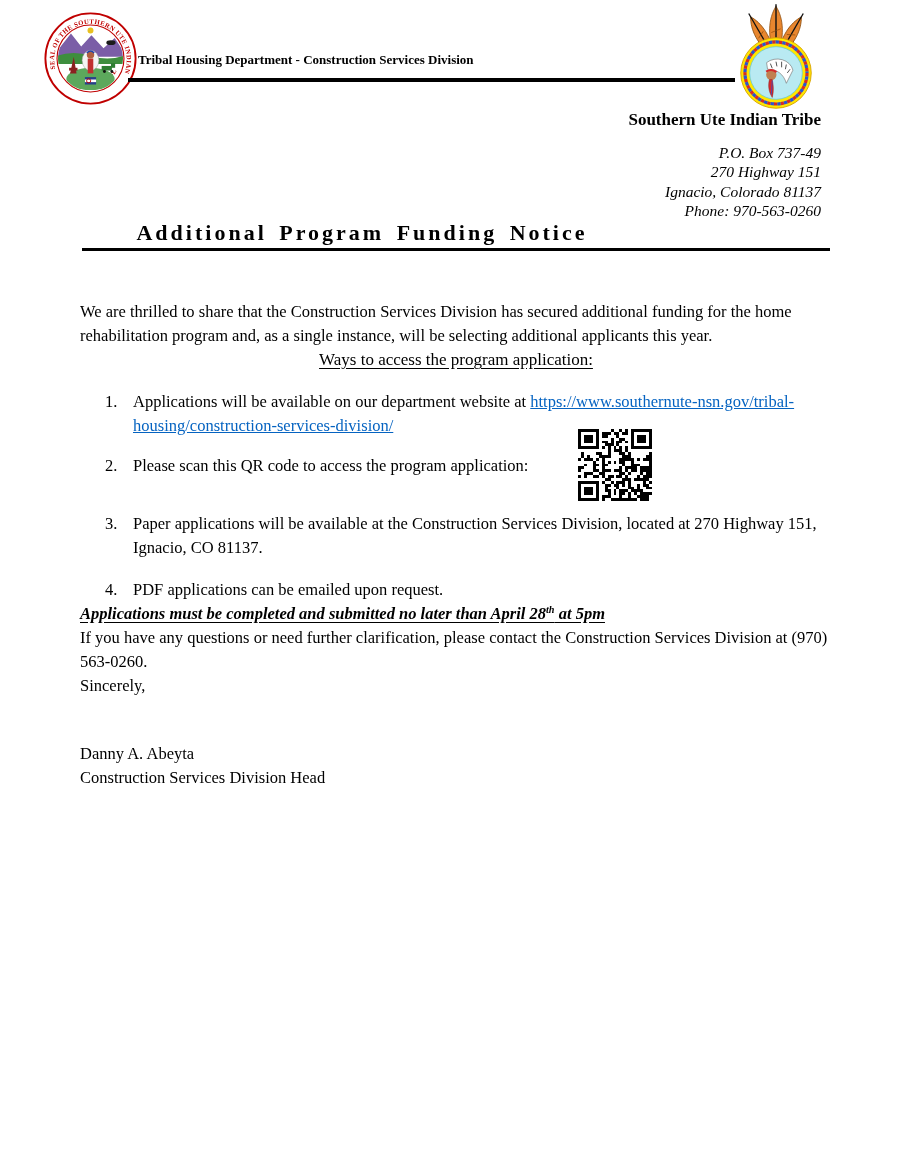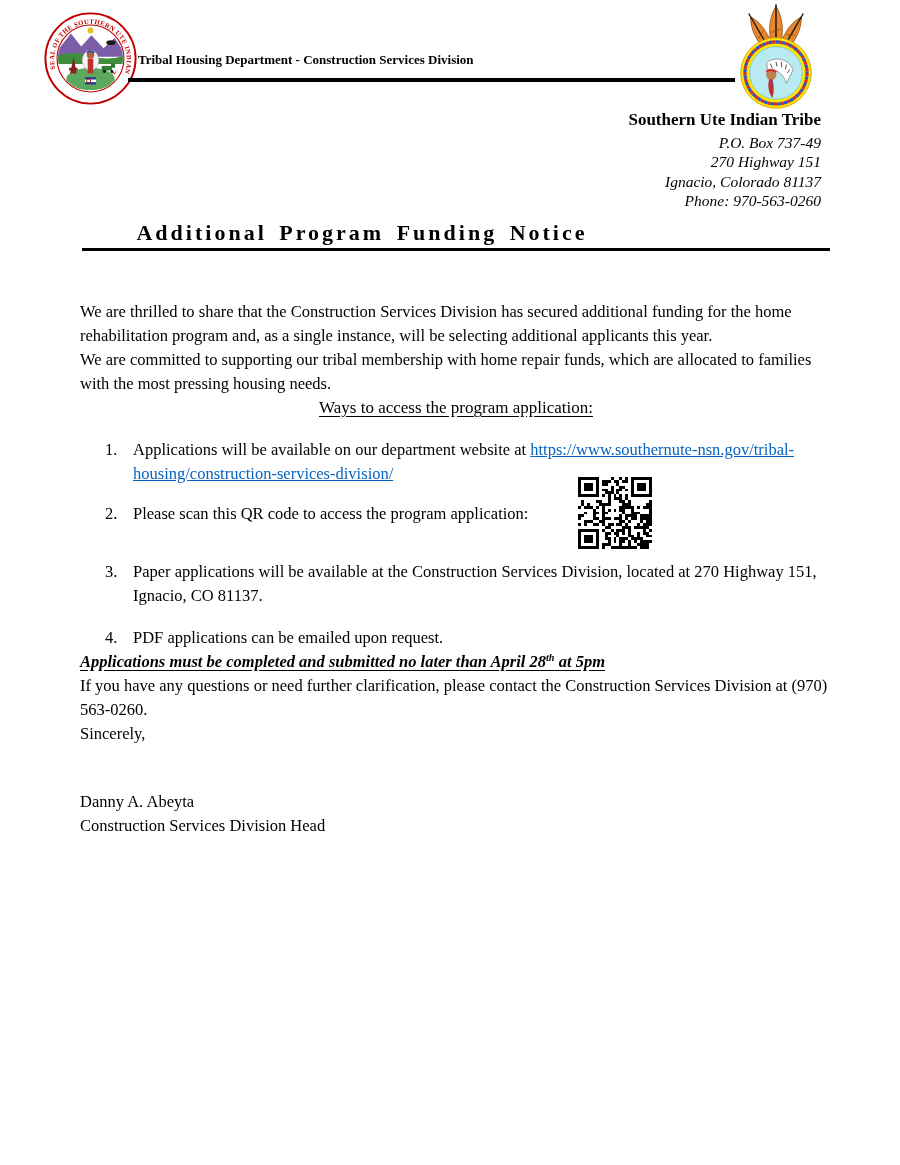--- a/index.html
+++ b/index.html
@@ -15,21 +15,21 @@
   
   .seal{position:absolute;left:44px;top:11px;width:93px;height:95px;}
   .logo{position:absolute;left:729px;top:4px;width:94px;height:106px;}
   .dept-title{
     position:absolute;left:138px;top:52px;width:600px;
     font-size:13px;font-weight:bold;white-space:nowrap;
   }
   .dept-rule{position:absolute;left:128px;top:78px;width:607px;height:4px;background:#000;}
   
   .org-block{position:absolute;right:79px;top:110px;text-align:right;line-height:19.5px;}
-  .org-name{font-size:17px;font-weight:bold;margin-bottom:3px;}
+  .org-name{font-size:17px;font-weight:bold;margin-bottom:13px;}
   .org-line{font-size:15.5px;font-style:italic;}
   
   .notice-title{
     position:absolute;left:0;top:220px;width:724px;text-align:center;
     font-size:22px;font-weight:bold;letter-spacing:3px;word-spacing:4px;
   }
   .notice-rule{position:absolute;left:82px;top:248px;width:748px;height:3px;background:#000;}
   
   .body-wrap{
     position:absolute;left:80px;top:300px;width:752px;
@@ -150,21 +150,20 @@
     <div class="org-line">270 Highway 151</div>
     <div class="org-line">Ignacio, Colorado 81137</div>
     <div class="org-line">Phone: 970-563-0260</div>
   </div>
 
   <div class="notice-title">Additional Program Funding Notice</div>
   <div class="notice-rule"></div>
 
   <div class="body-wrap">
     <p class="para1">We are thrilled to share that the Construction Services Division has secured additional funding for the home rehabilitation program and, as a single instance, will be selecting additional applicants this year.</p>
-    <p class="para2">We are committed to supporting our tribal membership with home repair funds, which are allocated to families with the most pressing housing needs.</p>
 
     <p class="access-heading">Ways to access the program application:</p>
 
     <div class="oli li-1">
       <span class="num">1.</span>
       <div class="li-text"><span>Applications will be available on our department website at </span><a class="doc-link" href="#">https://www.southernute-nsn.gov/tribal-housing/construction-services-division/</a></div>
     </div>
 
     <div class="oli li-2">
       <span class="num">2.</span>

